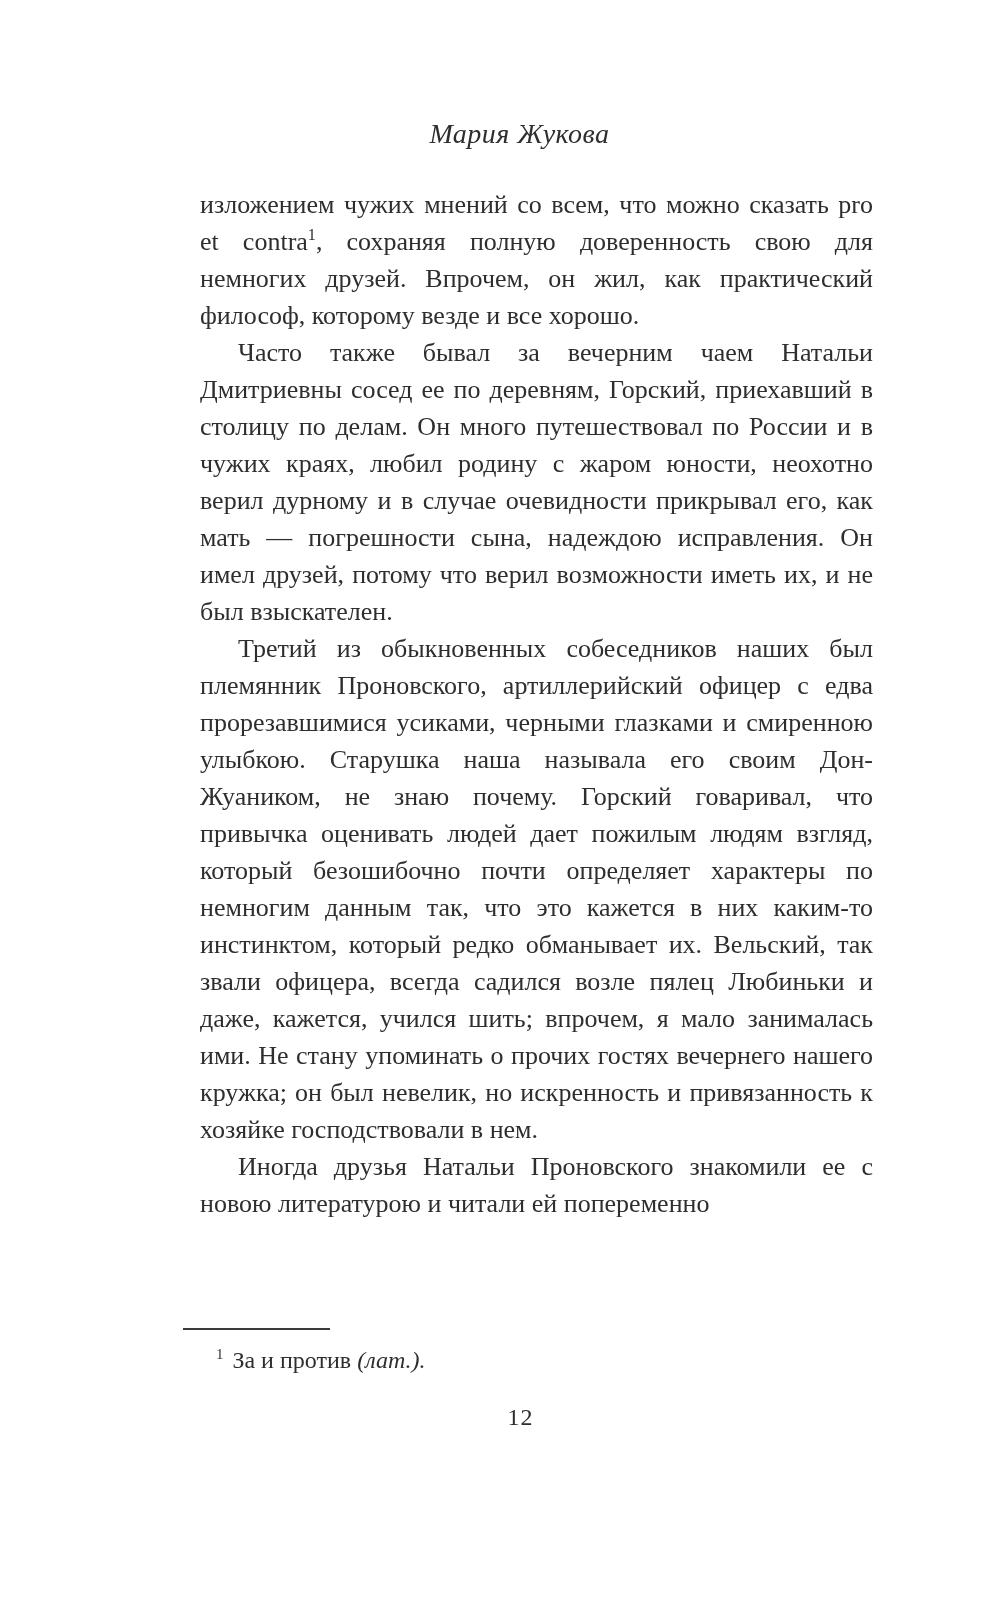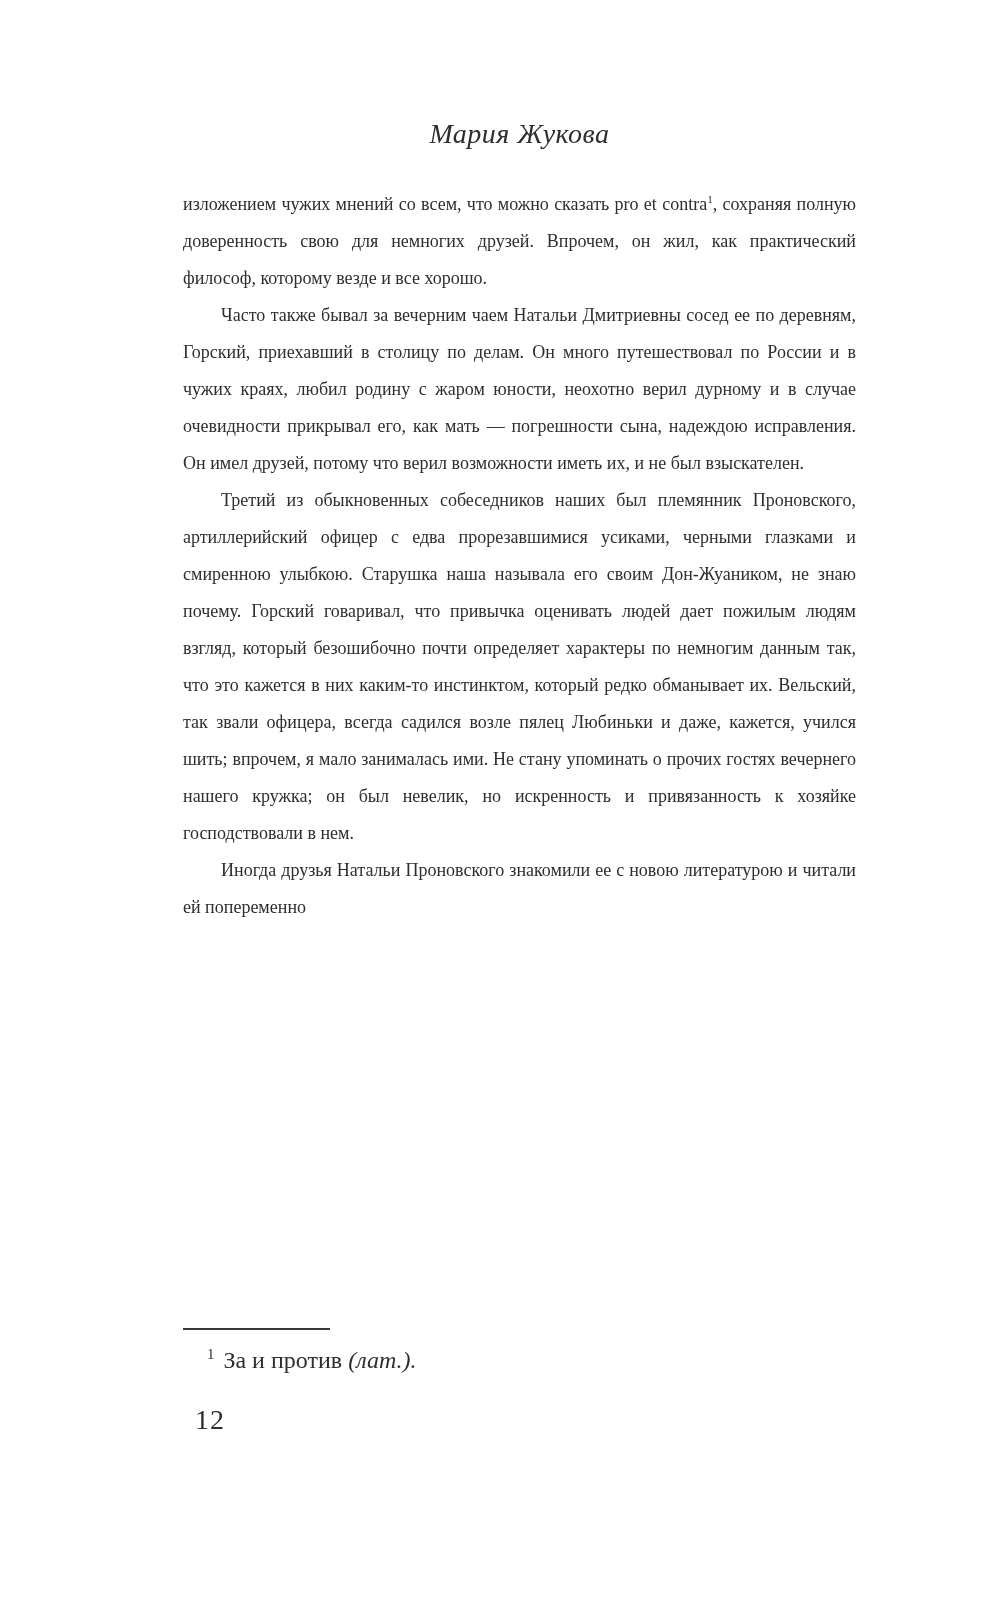--- a/index.html
+++ b/index.html
@@ -22,23 +22,23 @@
     text-align: center;
     font-style: italic;
     font-size: 28px;
     letter-spacing: 0.5px;
     color: #2e2e2e;
   }
 
   .text-column {
     position: absolute;
     top: 186px;
-    left: 183px;
+    left: 200px;
     width: 673px;
-    font-size: 18px;
+    font-size: 26px;
     line-height: 37px;
     text-align: justify;
     color: #2e2e2e;
   }
   .para { text-indent: 38px; }
   .para.first { text-indent: 0; }
 
   sup.fn-ref {
     font-size: 0.62em;
     line-height: 0;
@@ -49,42 +49,42 @@
     position: absolute;
     top: 1328px;
     left: 183px;
     width: 147px;
     border-top: 2px solid #3a3a3a;
   }
 
   .footnote {
     position: absolute;
     top: 1344px;
-    left: 173px;
+    left: 182px;
     width: 673px;
     font-size: 24px;
     line-height: 32px;
     text-indent: 34px;
     color: #2e2e2e;
   }
   .footnote sup.fn-marker {
     font-size: 0.62em;
     line-height: 0;
     vertical-align: super;
     margin-right: 9px;
   }
   .fn-lang { font-style: italic; }
 
   .page-number {
     position: absolute;
     top: 1404px;
-    left: 195px;
+    left: 184px;
     width: 673px;
-    text-align: left;
-    font-size: 28px;
+    text-align: center;
+    font-size: 24px;
     letter-spacing: 1px;
     color: #2e2e2e;
   }
 </style>
 </head>
 <body>
 
 <div class="page">
 
   <header class="running-header">Мария Жукова</header>

